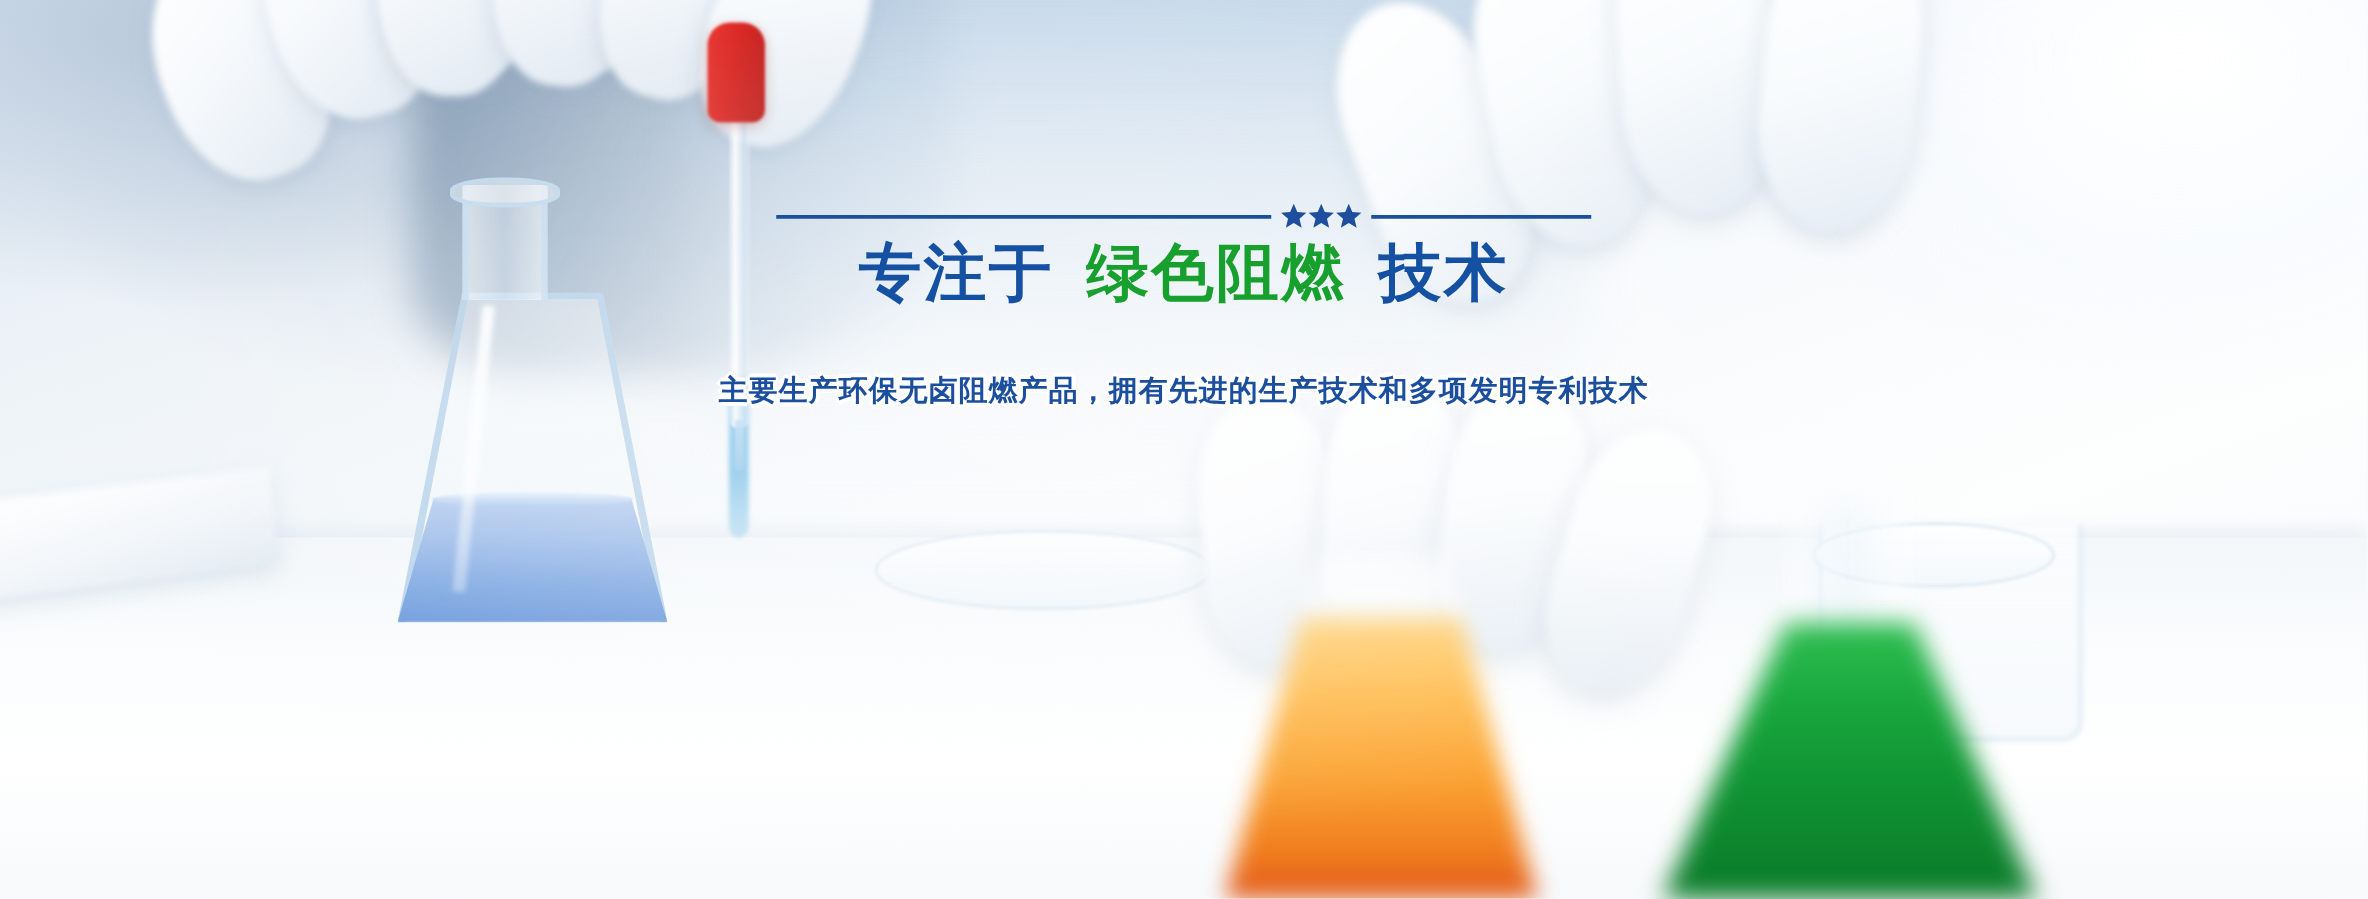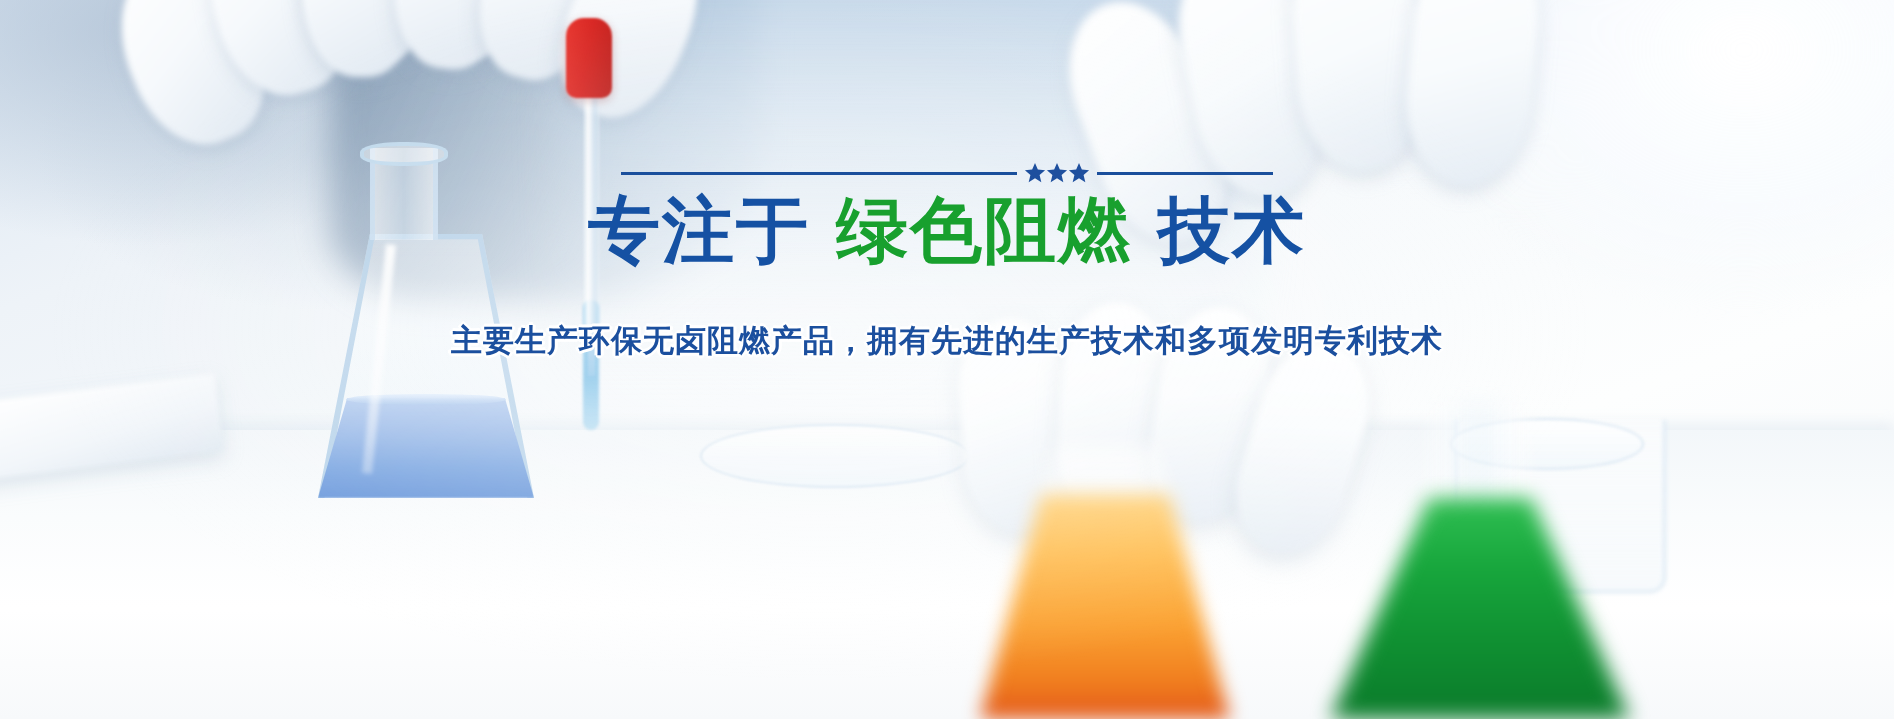--- a/index.html
+++ b/index.html
@@ -271,21 +271,21 @@
     color:#1e4f9e;
     font-size:26px;
     line-height:1;
     display:block;
   }
   .star svg{display:block;width:22px;height:22px;margin-top:-11px;margin-left:-11px;}
 
   .headline{
     font-family:"Liberation Sans","DejaVu Sans",sans-serif;
     font-weight:bold;
-    font-size:72px;
+    font-size:50px;
     line-height:1.06;
     letter-spacing:2px;
     margin:6px 0 0 0;
     white-space:nowrap;
   }
   .hl-blue{color:#1551a3;}
   .hl-green{color:#18a02e;}
   .hl-gap{display:inline-block;width:26px;}
 
   .subtitle-en{
@@ -293,21 +293,21 @@
     font-weight:bold;
     font-size:29px;
     letter-spacing:1.1px;
     color:#1d54a4;
     margin-top:22px;
   }
 
   .subtitle-cn{
     font-family:"Liberation Sans","DejaVu Sans",sans-serif;
     font-weight:bold;
-    font-size:31px;
+    font-size:23px;
     letter-spacing:1px;
     color:#1b4f9e;
     margin-top:52px;
     text-shadow:
       2px 0 0 #fff, -2px 0 0 #fff, 0 2px 0 #fff, 0 -2px 0 #fff,
       1.5px 1.5px 0 #fff, -1.5px 1.5px 0 #fff, 1.5px -1.5px 0 #fff, -1.5px -1.5px 0 #fff,
       3px 0 0 #fff, -3px 0 0 #fff, 0 3px 0 #fff, 0 -3px 0 #fff;
   }
 </style>
 </head>

